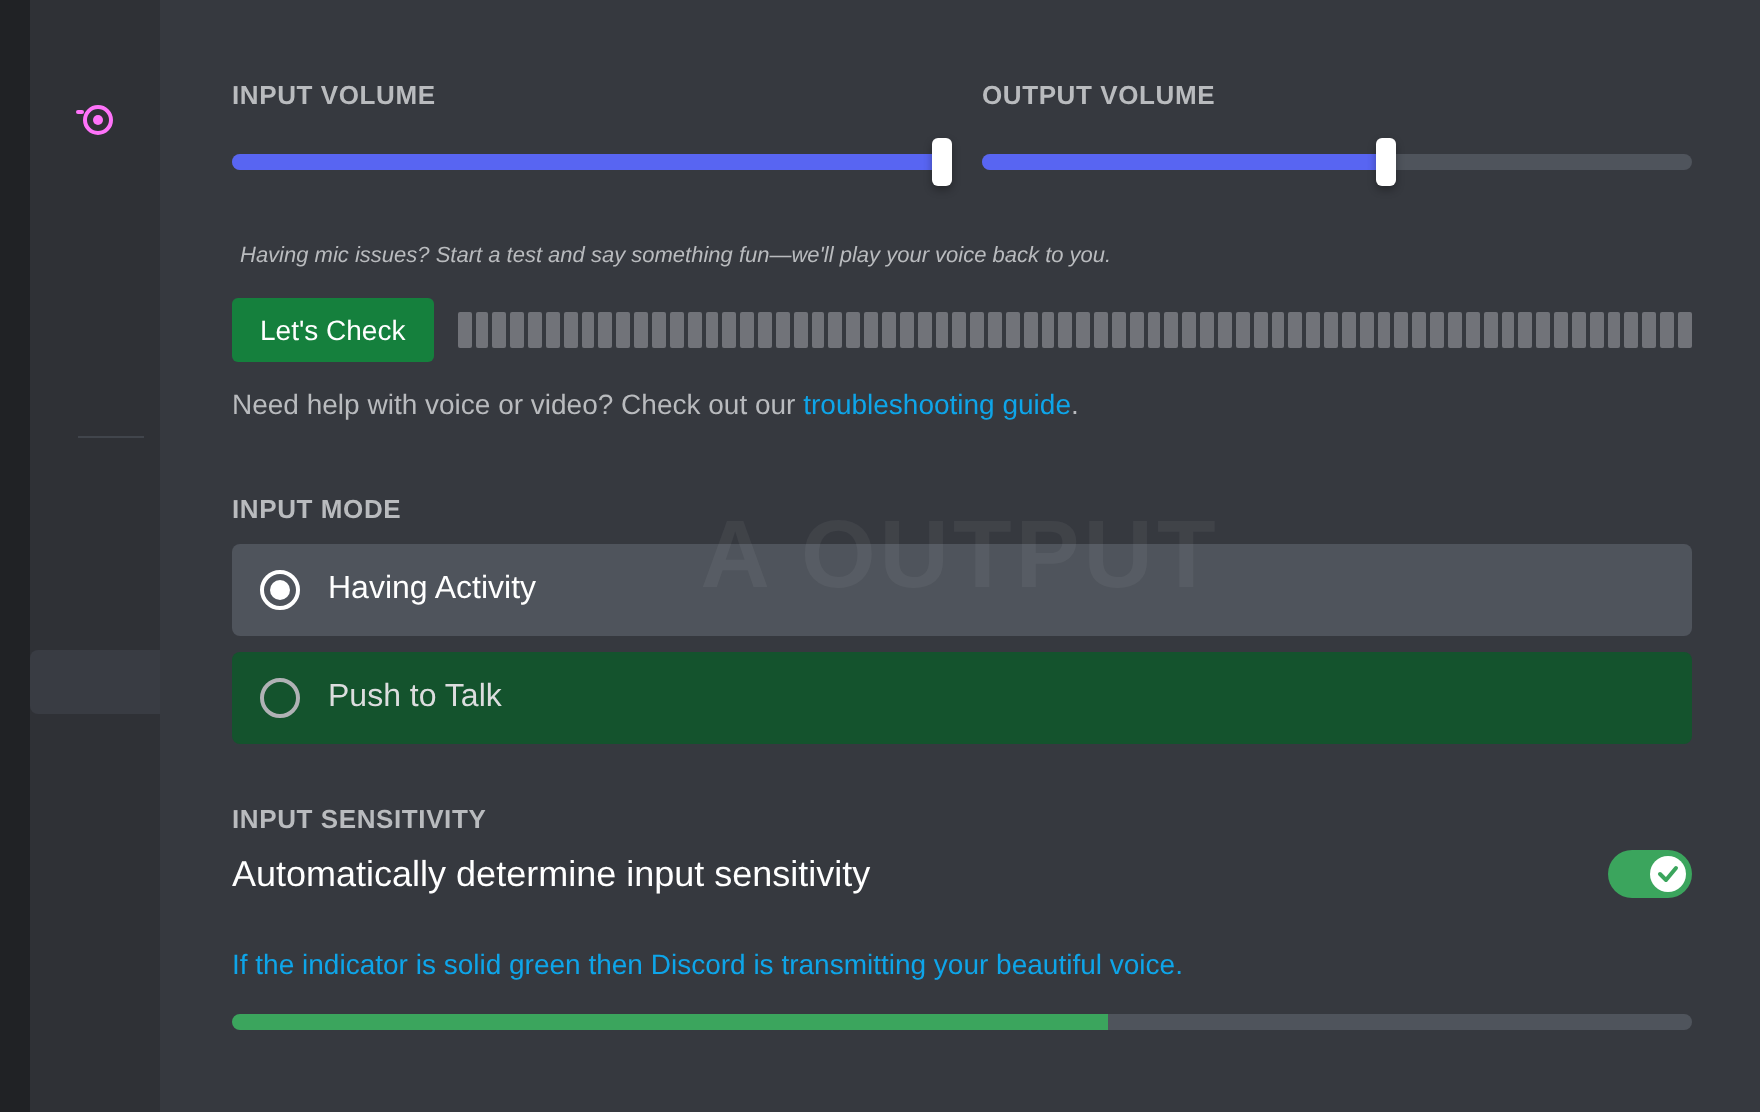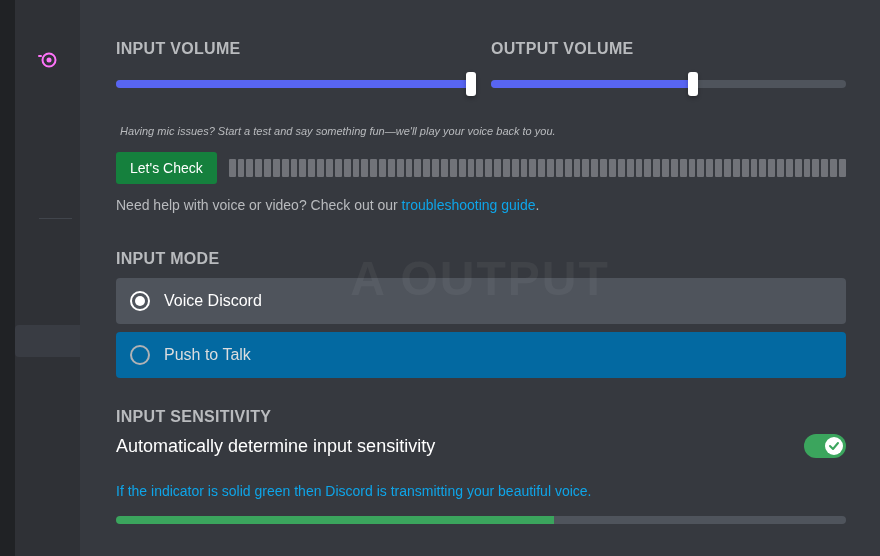--- a/index.html
+++ b/index.html
@@ -2,35 +2,35 @@
 <html><head>
 <meta charset="utf-8">
 <style>
   html,body{margin:0;padding:0;background:#36393f;font-family:"Helvetica Neue",Helvetica,Arial,sans-serif;color:#dcddde;width:880px;height:556px;overflow:hidden;-webkit-font-smoothing:antialiased;}
   .server-bar{position:absolute;left:0;top:0;bottom:0;width:15px;background:#202225;}
   .channel-pane{position:absolute;left:15px;top:0;bottom:0;width:65px;background:#2f3136;}
   .channel-pane .nitro-icon{position:absolute;top:48px;left:50%;transform:translateX(-50%);display:flex;align-items:center;justify-content:center;}
   .divider-line{position:absolute;left:24px;right:8px;top:218px;height:1px;background:rgba(79,84,92,0.6);}
   .active-block{position:absolute;left:15px;width:65px;top:325px;height:32px;background:#393c43;border-radius:4px 0 0 4px;}
   .settings-area{position:absolute;left:80px;right:0;top:0;bottom:0;background:#36393f;padding:0 34px 0 36px;}
-  .section-heading{color:#b9bbbe;font-size:16px;font-weight:700;letter-spacing:0.3px;text-transform:uppercase;margin:0;}
+  .section-heading{color:#b9bbbe;font-size:13px;font-weight:700;letter-spacing:0.3px;text-transform:uppercase;margin:0;}
   .row-sliders{display:flex;gap:20px;margin-top:40px;margin-bottom:28px;}
   .slider-col{flex:1;}
   .slider-wrap{position:relative;height:20px;margin-top:16px;}
   .track-bg{position:absolute;top:50%;left:0;right:0;height:8px;border-radius:4px;background:#4f545c;transform:translateY(-50%);}
   .track-fill{position:absolute;top:50%;left:0;height:8px;border-radius:4px;background:#5865f2;transform:translateY(-50%);}
   .thumb{position:absolute;top:50%;width:10px;height:24px;background:#fff;border-radius:3px;transform:translate(-50%,-50%);box-shadow:0 2px 4px rgba(0,0,0,0.3);}
   .mic-desc{margin:6px 4px 12px;color:#b9bbbe;font-size:11px;line-height:18px;font-style:italic;}
   .mic-row{display:flex;align-items:center;gap:12px;margin-bottom:12px;}
   .btn-check{background:#15803d;color:#fff;border:none;border-radius:3px;height:32px;padding:0 14px;font-size:14px;font-weight:500;cursor:pointer;}
   .level-meter{flex:1;height:18px;display:flex;gap:2px;align-items:stretch;}
   .level-meter span{flex:1;background:#717379;border-radius:1px;}
   .help-line{color:#b9bbbe;font-size:14px;line-height:18px;}
   .help-line a{color:#0ea5e9;text-decoration:none;}
-  .radio-item{background:#0369a1;height:46px;border-radius:4px;display:flex;align-items:center;padding:0 14px;margin-bottom:8px;color:#dcddde;font-size:16px;cursor:pointer;}
+  .radio-item{background:#14532d;height:46px;border-radius:4px;display:flex;align-items:center;padding:0 14px;margin-bottom:8px;color:#dcddde;font-size:16px;cursor:pointer;}
   .radio-item.selected{background:#4f545c;color:#fff;font-weight:500;}
   .radio-outline{width:20px;height:20px;border:2px solid #b0b2b5;border-radius:50%;margin-right:14px;display:flex;align-items:center;justify-content:center;box-sizing:border-box;}
   .radio-item.selected .radio-outline{border-color:#fff;}
   .radio-dot{width:10px;height:10px;background:#fff;border-radius:50%;}
   .sens-row{display:flex;justify-content:space-between;align-items:center;margin-top:8px;margin-bottom:14px;}
   .sens-title{color:#fff;font-size:18px;font-weight:500;}
   .toggle{width:42px;height:24px;border-radius:12px;background:#3ba55d;position:relative;cursor:pointer;}
   .toggle-knob{position:absolute;right:3px;top:3px;width:18px;height:18px;border-radius:50%;background:#fff;display:flex;align-items:center;justify-content:center;}
   .sens-help{color:#0ea5e9;font-size:14px;line-height:18px;margin-bottom:16px;margin-top:24px;}
   .sens-bar{height:8px;border-radius:4px;background:linear-gradient(to right,#3ba55d 0%,#3ba55d 60%,#4f545c 60%,#4f545c 100%);}
@@ -158,21 +158,21 @@
 
   <div style="height:36px"></div>
 
   <div class="section-heading">INPUT MODE</div>
   <div style="height:10px"></div>
   <div id="radio-list">
       <div class="radio-item selected">
         <div class="radio-outline">
           <div class="radio-dot"></div>
         </div>
-        <span>Voice Discord</span>
+        <span>Having Activity</span>
       </div>
       <div class="radio-item">
         <div class="radio-outline"></div>
         <span>Push to Talk</span>
       </div>
     </div>
 
   <div style="height:22px"></div>
 
   <div class="section-heading">INPUT SENSITIVITY</div>

